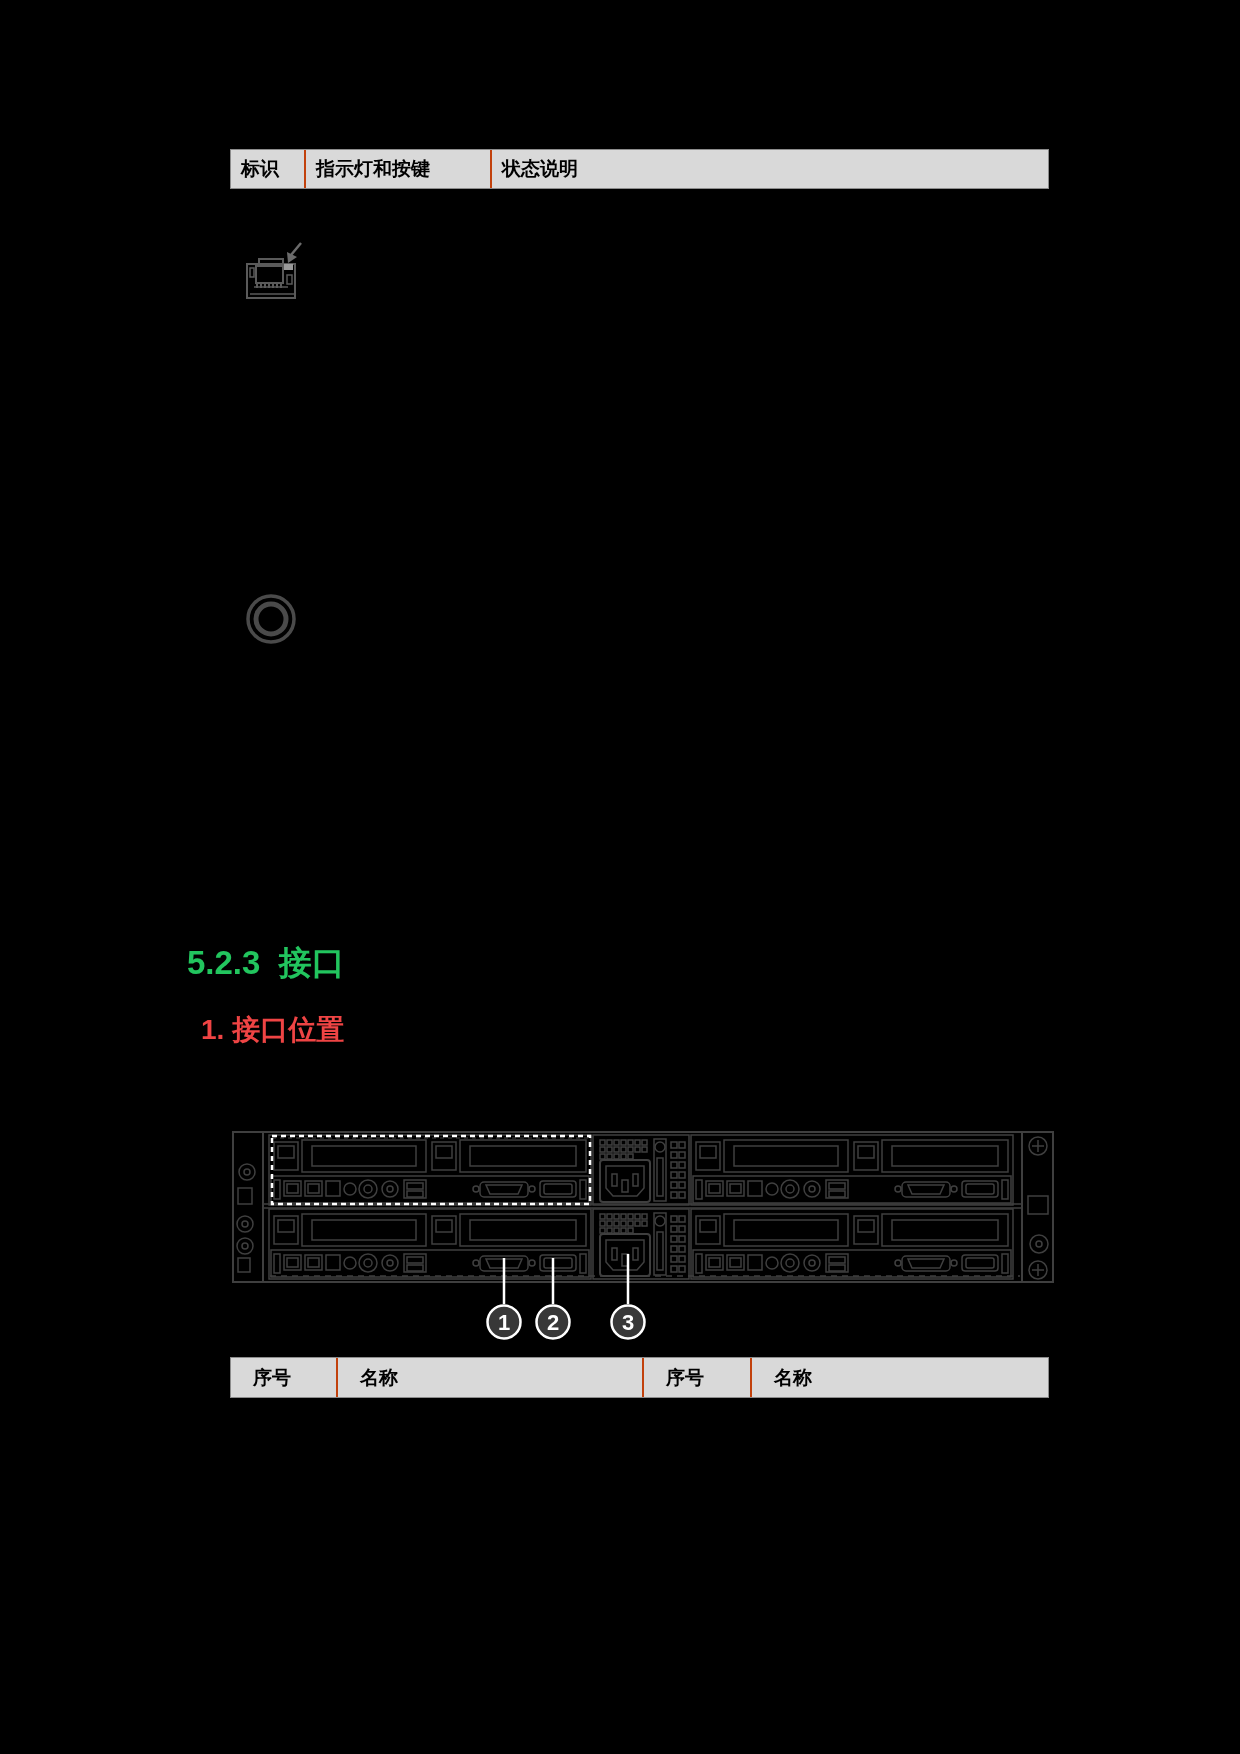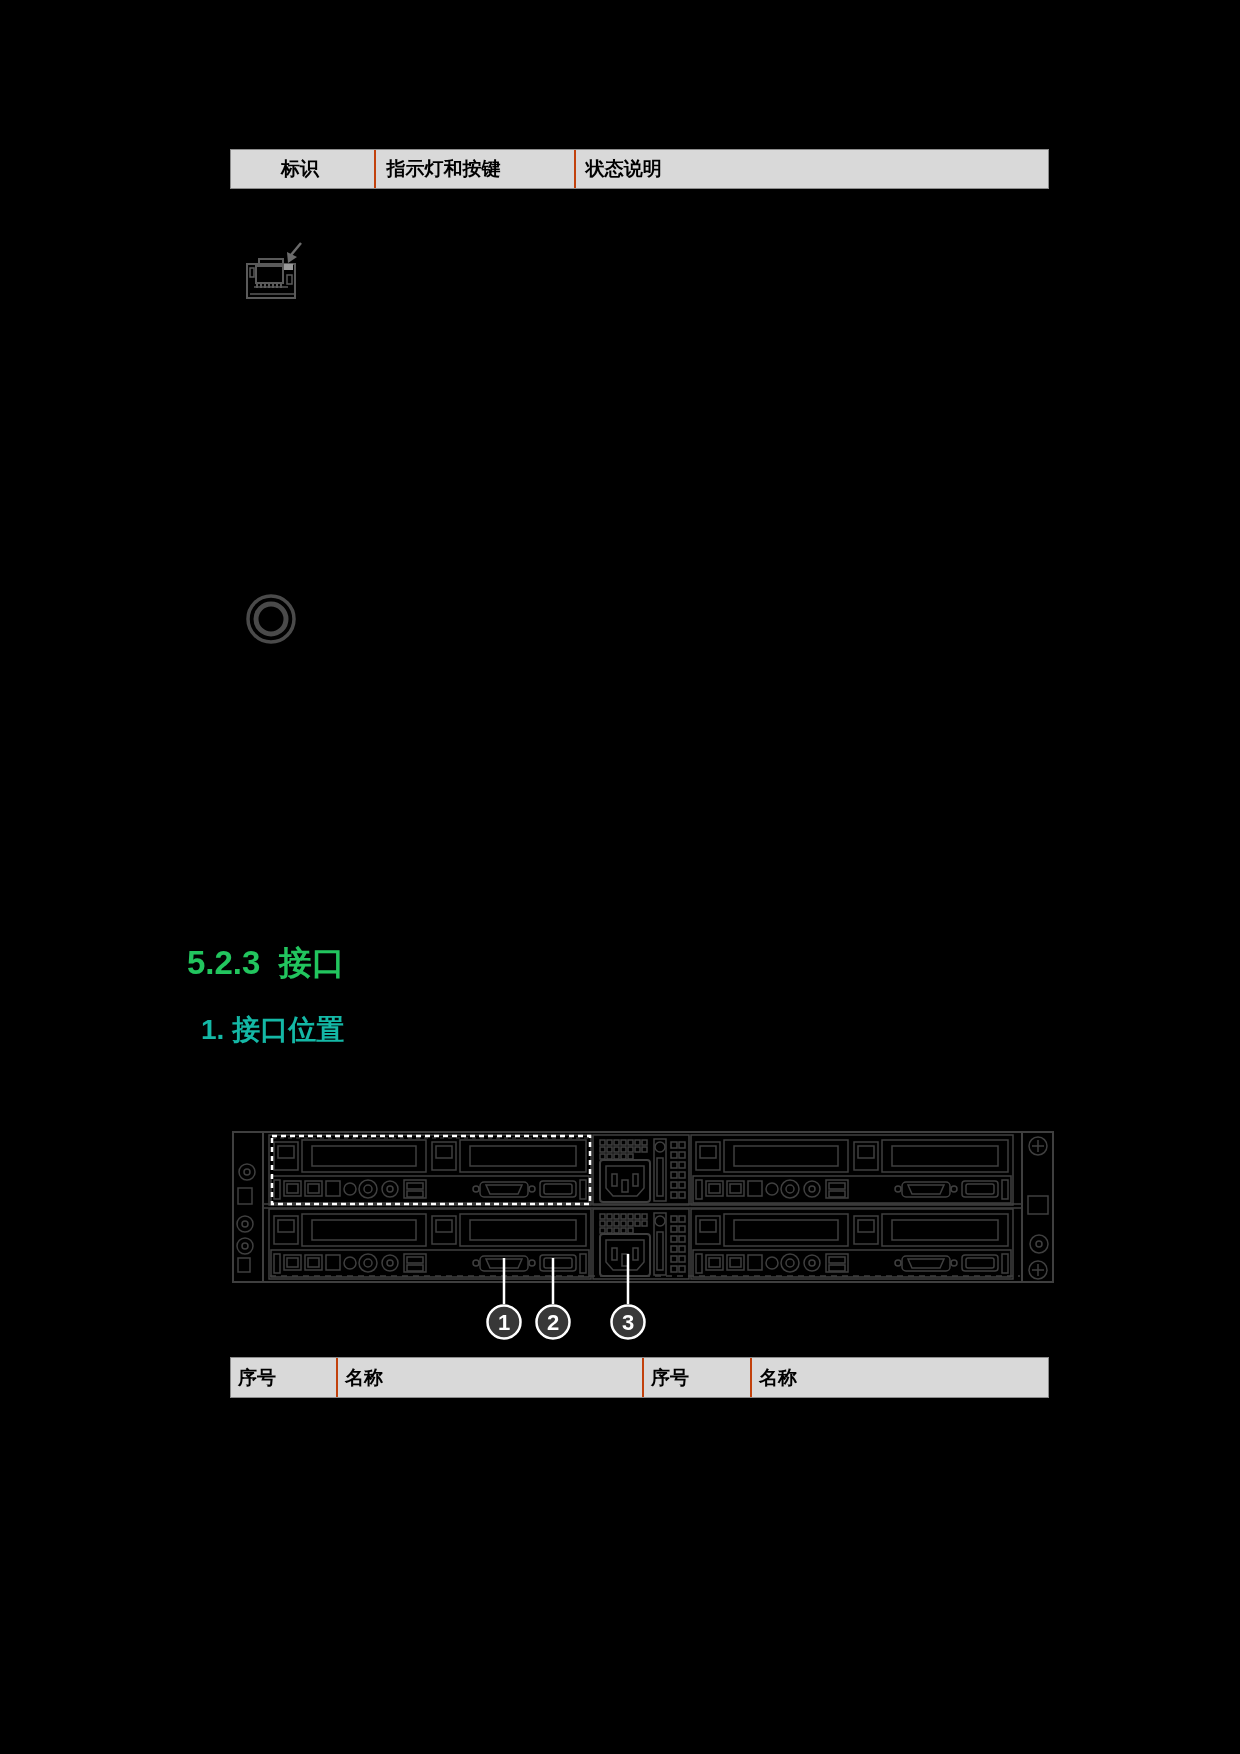--- a/index.html
+++ b/index.html
@@ -4,29 +4,29 @@
 <style>
   html,body{margin:0;padding:0;background:#000;}
   .page{position:relative;width:1240px;height:1754px;background:#000;overflow:hidden;
         font-family:"Liberation Sans","DejaVu Sans",sans-serif;}
   
   .tbl{position:absolute;display:flex;background:#d9d9d9;outline:1px solid #8c8c8c;}
   .tbl .cell{box-sizing:border-box;display:flex;align-items:center;
              font-weight:bold;color:#000;font-size:19px;border-left:2px solid #c2410c;}
   .tbl .cell:first-child{border-left:none;}
   .tbl-indicator{left:231px;top:150px;width:817px;height:38px;}
-  .tbl-indicator .cell{padding-left:10px;margin-left:40px;}
+  .tbl-indicator .cell{padding-left:10px;}
   .c-w0{width:80px;} .c-w1{width:205px;} .c-w2{width:618px;}
   .tbl-port{left:231px;top:1358px;width:817px;height:39px;}
-  .tbl-port .cell{padding-left:7px;}
+  .tbl-port .cell{padding-left:22px;}
   .p-w0{width:105px;} .p-w1{width:306px;} .p-w2{width:108px;} .p-w3{width:298px;}
   
   .h-section{position:absolute;left:187px;top:944px;margin:0;color:#22c55e;
              font-size:33px;font-weight:bold;line-height:1.15;white-space:pre;}
-  .h-sub{position:absolute;left:201px;top:1014px;margin:0;color:#14b8a6;
+  .h-sub{position:absolute;left:201px;top:1014px;margin:0;color:#ef4444;
          font-size:28px;font-weight:bold;line-height:1.15;white-space:pre;}
   .abs{position:absolute;}
 </style>
 </head>
 <body>
 
 <div class="page">
 
   <div class="tbl tbl-indicator">
     <div class="cell c-w0">标识</div>

